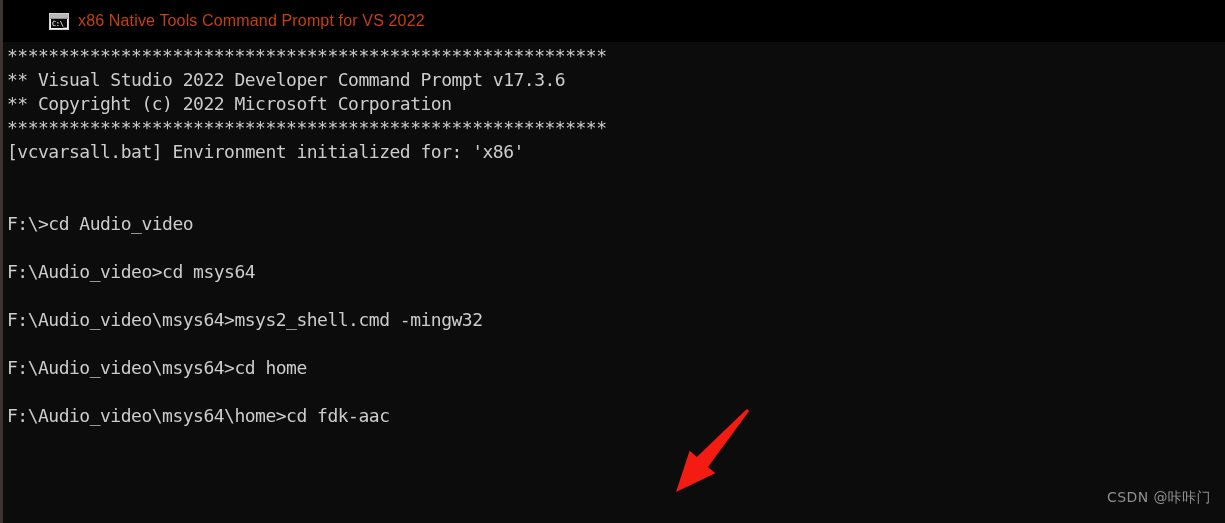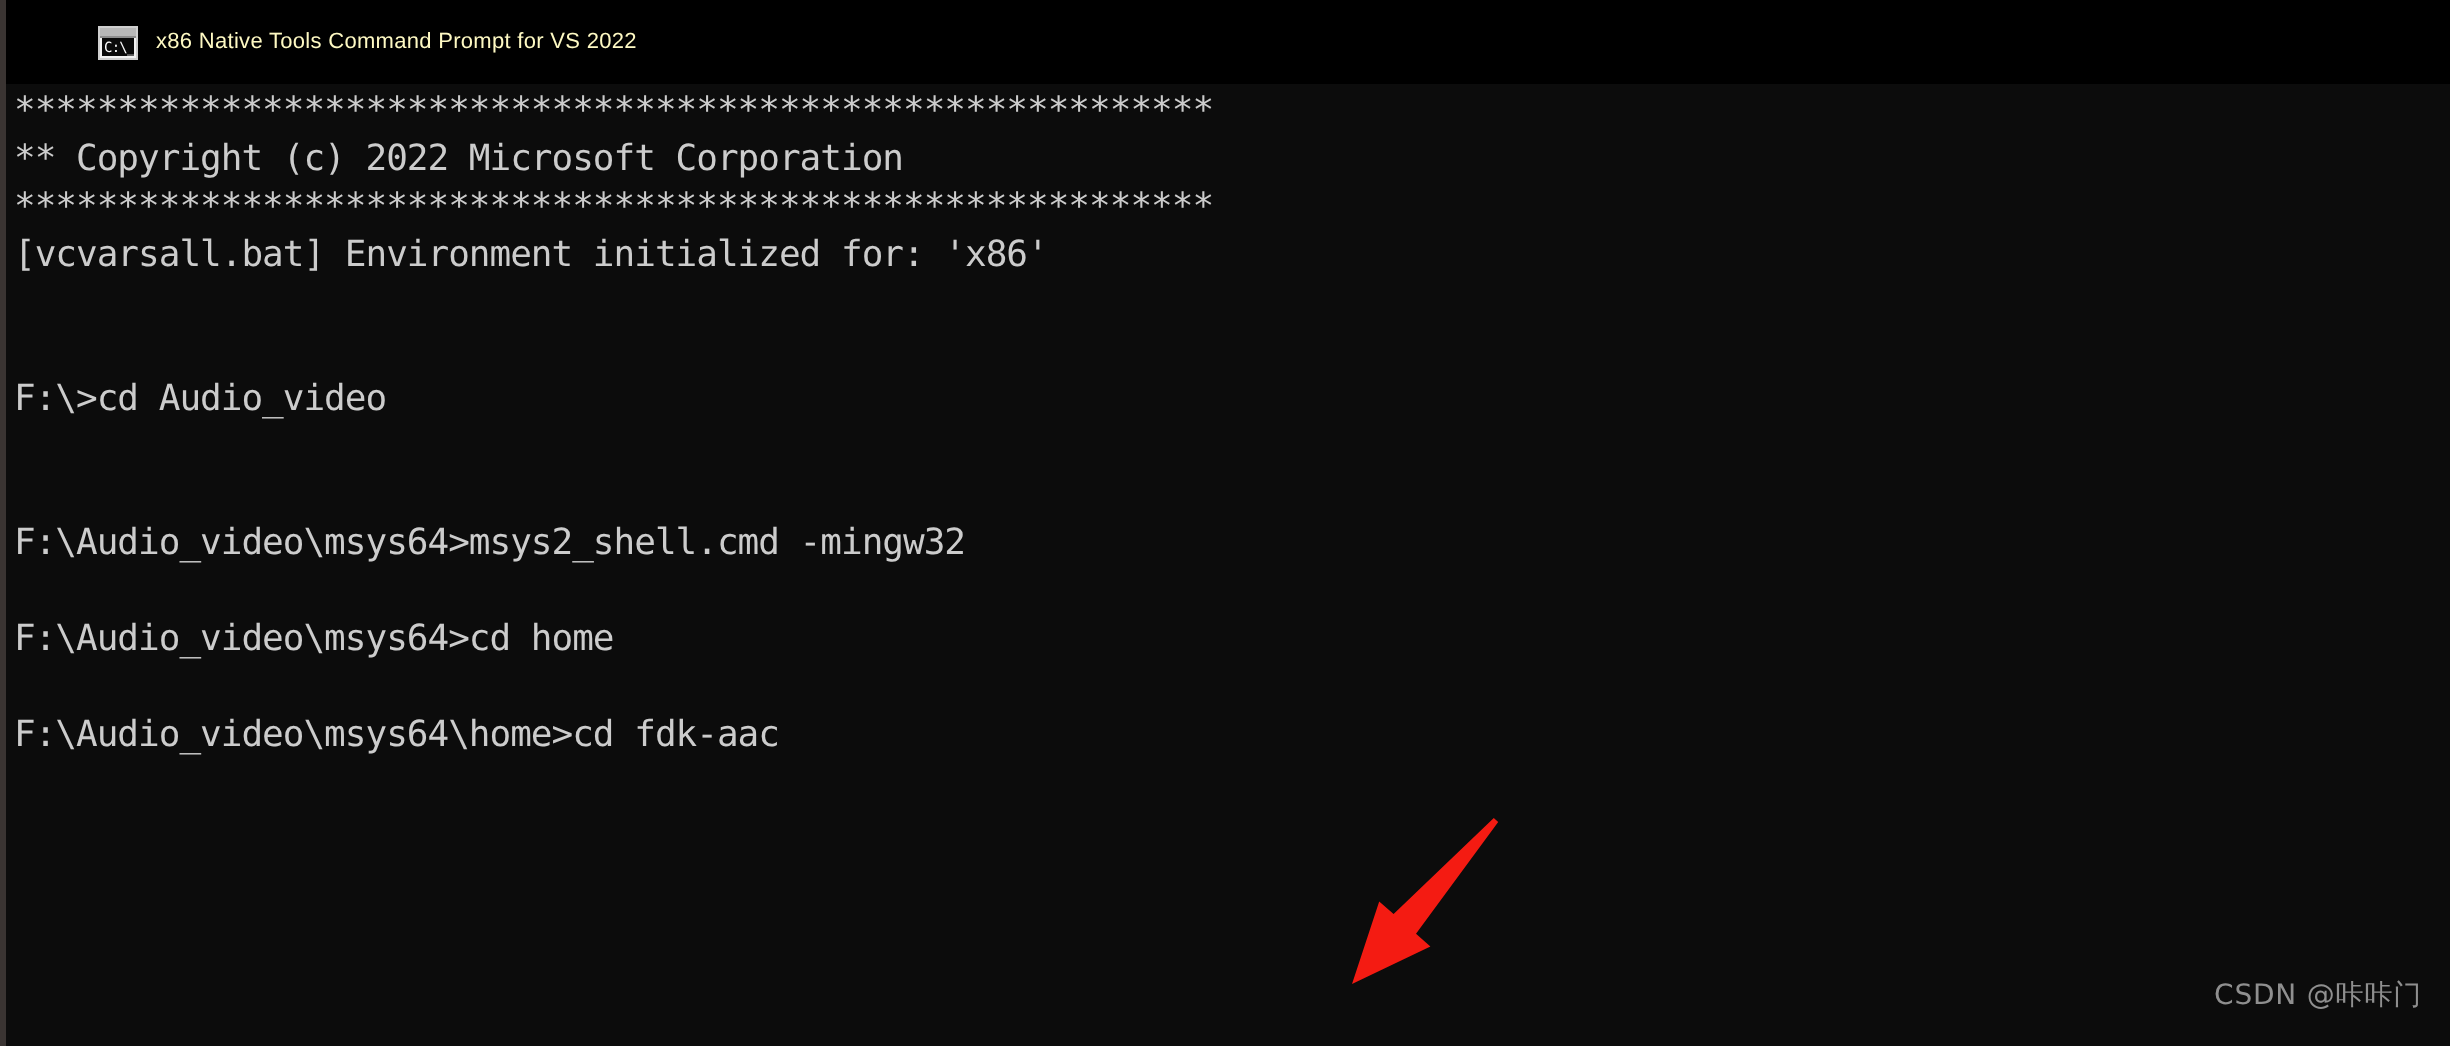--- a/index.html
+++ b/index.html
@@ -69,22 +69,22 @@
     font-family: "DejaVu Sans Mono", monospace;
     font-size: 7px;
     line-height: 10px;
     letter-spacing: -0.4px;
     padding-left: 1px;
     box-sizing: border-box;
     white-space: nowrap;
     overflow: hidden;
   }
   #title-text {
-    color: #fef9c3;
-    font-size: 11px;
+    color: #c2410c;
+    font-size: 16px;
     font-family: "Liberation Sans", sans-serif;
     letter-spacing: 0.15px;
     white-space: nowrap;
   }
   #terminal {
     position: absolute;
     left: 0;
     top: 42px;
     width: 1225px;
     height: 481px;
@@ -139,27 +139,29 @@
     <div id="app-icon">
       <div class="bar"></div>
       <div class="screen">C:\_</div>
     </div>
     <div id="title-text">x86 Native Tools Command Prompt for VS 2022</div>
   </div>
 
   <div id="terminal">
 
   <div class="term-line">**********************************************************</div>
+      <div class="term-line">** Visual Studio 2022 Developer Command Prompt v17.3.6</div>
       <div class="term-line">** Copyright (c) 2022 Microsoft Corporation</div>
       <div class="term-line">**********************************************************</div>
       <div class="term-line">[vcvarsall.bat] Environment initialized for: 'x86'</div>
       <div class="term-line blank"> </div>
       <div class="term-line blank"> </div>
       <div class="term-line">F:\&gt;cd Audio_video</div>
       <div class="term-line blank"> </div>
+      <div class="term-line">F:\Audio_video&gt;cd msys64</div>
       <div class="term-line blank"> </div>
       <div class="term-line">F:\Audio_video\msys64&gt;msys2_shell.cmd -mingw32</div>
       <div class="term-line blank"> </div>
       <div class="term-line">F:\Audio_video\msys64&gt;cd home</div>
       <div class="term-line blank"> </div>
       <div class="term-line">F:\Audio_video\msys64\home&gt;cd fdk-aac</div>
       <div class="term-line blank"> </div>
     </div>
 
   <svg id="arrow-layer" width="1225" height="523" viewBox="0 0 1225 523">

